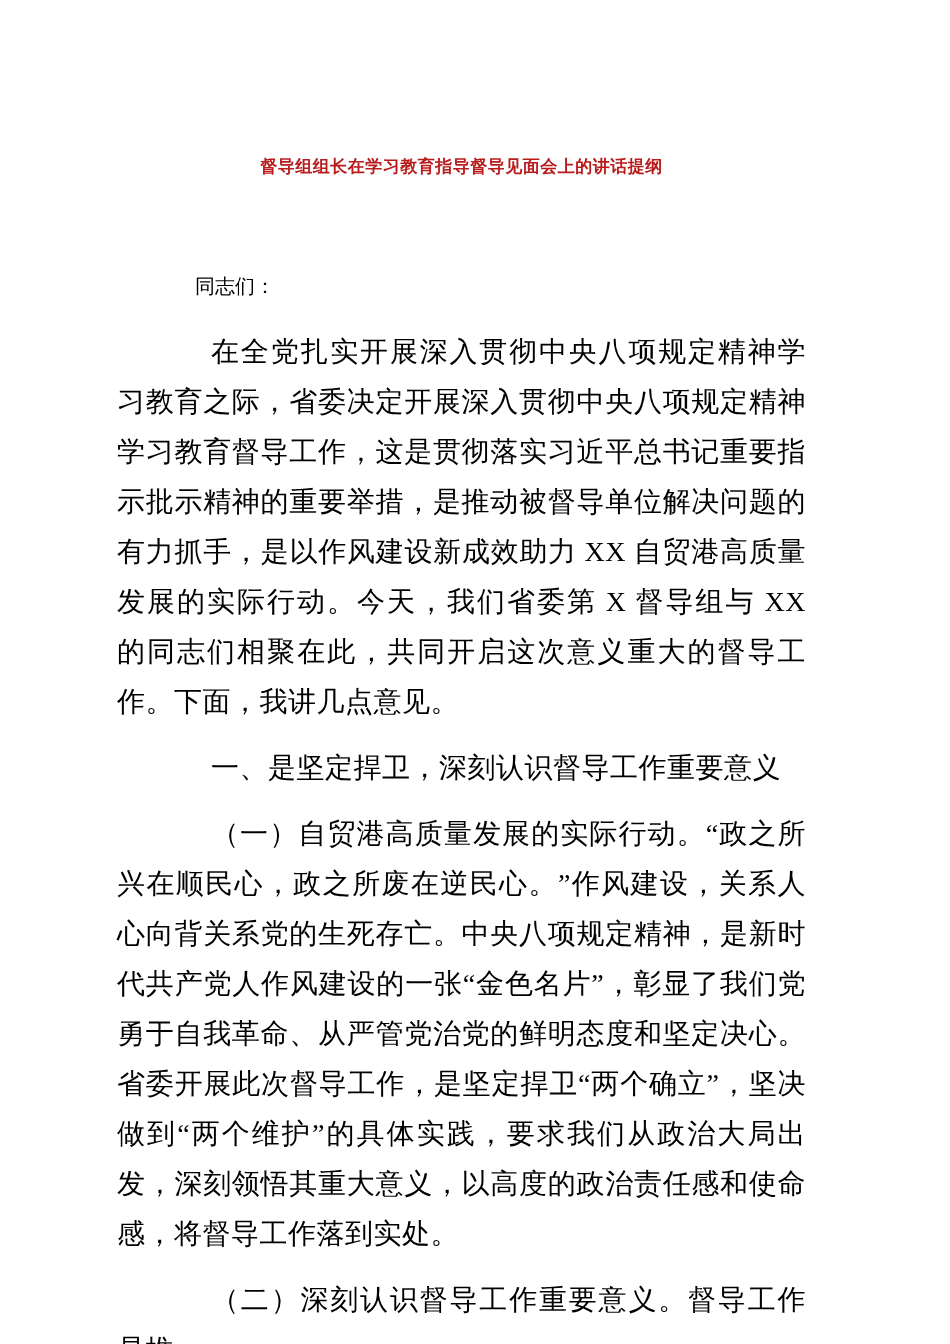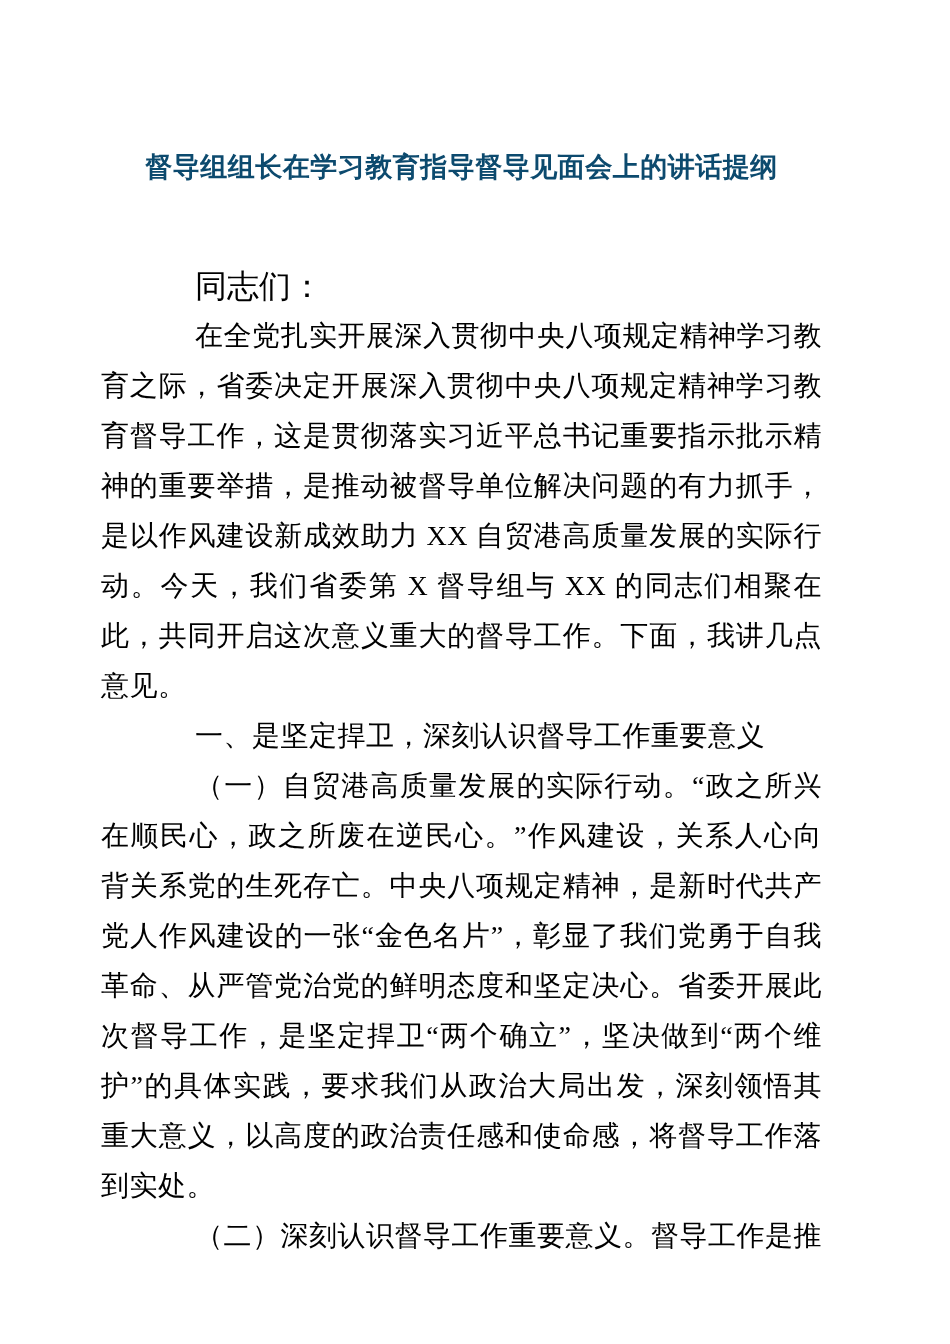--- a/index.html
+++ b/index.html
@@ -16,35 +16,35 @@
   }
   .page {
     box-sizing: border-box;
     width: 950px;
     height: 1344px;
     padding: 147px 128px 40px 101px;
     background: #ffffff;
   }
   .doc-title {
     margin: 0;
-    font-size: 27px;
+    font-size: 17px;
     font-weight: 700;
     line-height: 40px;
     text-align: center;
     letter-spacing: 0.5px;
-    color: #0c4a6e;
+    color: #b91c1c;
   }
   .salutation {
     margin: 74px 0 0 0;
-    font-size: 32px;
+    font-size: 20px;
     line-height: 50px;
     text-indent: 94px;
   }
   .para {
-    margin: 0;
+    margin: 16px;
     font-size: 28px;
     line-height: 50px;
     text-align: justify;
     text-justify: inter-character;
     text-indent: 94px;
     letter-spacing: 0.5px;
   }
   .para.heading {
     text-align: left;
   }

